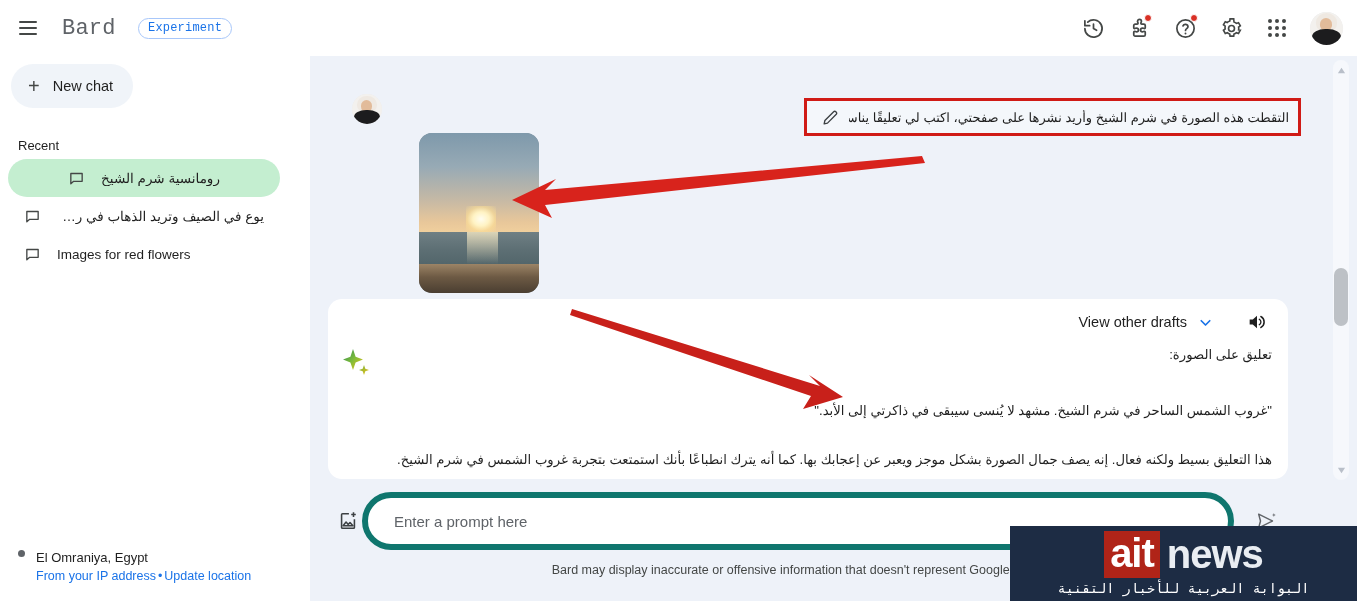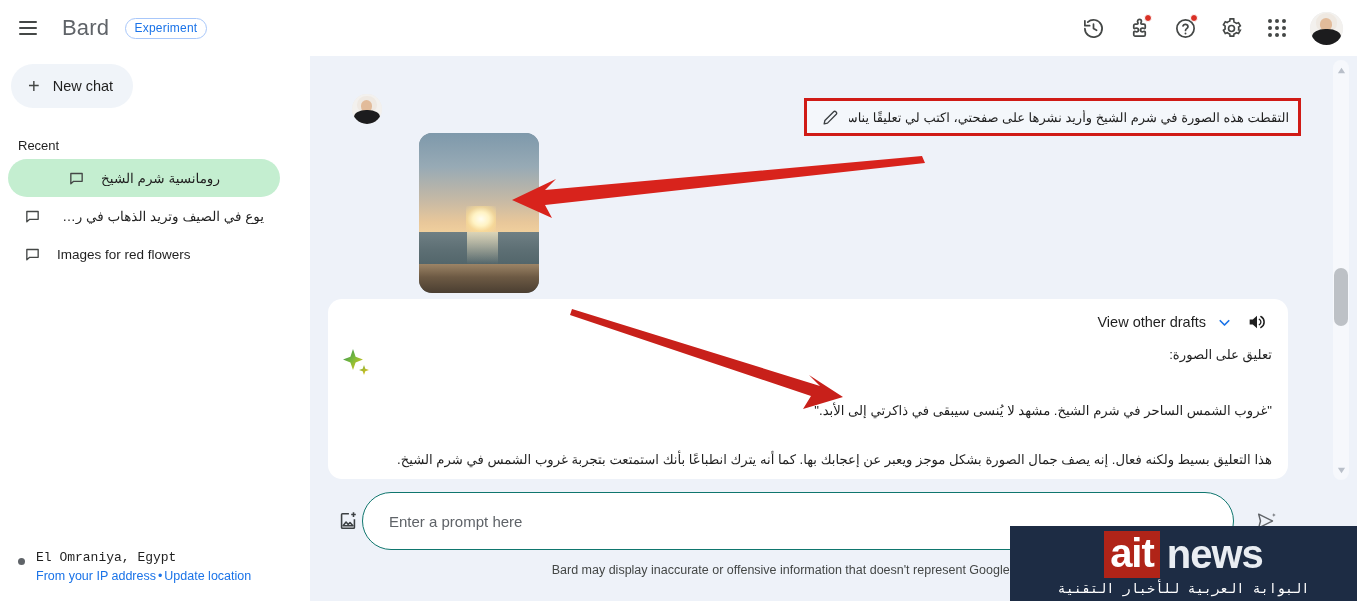--- a/index.html
+++ b/index.html
@@ -18,21 +18,21 @@
     background: #ffffff; display: flex; align-items: center;
   }
   .hamburger {
     width: 40px; height: 40px; margin-left: 8px;
     display: flex; flex-direction: column; justify-content: center;
     align-items: center; gap: 4px; border-radius: 50%; cursor: pointer;
   }
   .hamburger span { display: block; width: 18px; height: 2px; background: #444746; border-radius: 2px; }
   .brand {
     margin-left: 14px; font-size: 22px; color: #5f6368;
-    letter-spacing: .2px; font-weight: 400;
+    letter-spacing: .2px; font-weight: 400; font-family: Liberation Mono, monospace;
   }
   .exp-badge {
     margin-left: 9px; border: 1px solid #a8c7fa; color: #1a73e8;
     border-radius: 11px; padding: 2px 9px 3px; font-size: 12px;
     letter-spacing: .2px; display: inline-block; vertical-align: 3px;
   }
   .topright {
     position: absolute; right: 14px; top: 0; height: 56px;
     display: flex; align-items: center; gap: 8px;
   }
@@ -85,21 +85,21 @@
   }
   .chat-item.active { background: #c4eed0; justify-content: center; }
   .chat-item .ico { flex: none; color: #444746; display: flex; }
   .chat-item .txt {
     white-space: nowrap; overflow: hidden; text-overflow: ellipsis;
     font-size: 13.5px;
   }
   .chat-item .txt.rtl { direction: rtl; text-align: right; }
 
   .loc-block { position: absolute; left: 18px; bottom: 18px; }
-  .loc-line1 { display: flex; align-items: flex-end; gap: 11px; font-size: 13px; color: #1f1f1f; font-family: Liberation Mono, monospace; }
+  .loc-line1 { display: flex; align-items: flex-start; gap: 11px; font-size: 13px; color: #1f1f1f; }
   .loc-bullet { width: 7px; height: 7px; border-radius: 50%; background: #5f6368; flex: none; }
   .loc-line2 { margin-left: 18px; margin-top: 4px; font-size: 12.5px; color: #1a73e8; }
   .loc-line2 a { color: #1a73e8; text-decoration: none; cursor: pointer; }
   .loc-sep { color: #1a73e8; margin: 0 2px; }
 
   
   .chatpanel {
     position: absolute; left: 310px; top: 56px; width: 1047px; height: 545px;
     background: #eef2f9;
   }
@@ -140,21 +140,21 @@
   .beach { position: absolute; left: 0; top: 82%; width: 100%; height: 18%;
     background: linear-gradient(180deg,#9c8466 0%,#6d5a44 45%,#4a3e31 100%); }
 
   .msg-bot {
     position: absolute; left: 18px; top: 243px; width: 960px; height: 180px;
     background: #ffffff; border-radius: 14px;
   }
   .bot-spark { position: absolute; left: 12px; top: 48px; width: 34px; height: 34px; }
   .drafts-row {
     position: absolute; right: 16px; top: 8px; display: flex;
-    align-items: center; gap: 5px;
+    align-items: center; gap: 24px;
   }
   .drafts-btn {
     display: flex; align-items: center; gap: 10px; cursor: pointer;
     font-size: 14.5px; color: #1f1f1f; padding: 6px 4px;
   }
   .chev { color: #1a73e8; display: flex; }
   .speaker { cursor: pointer; color: #1f1f1f; display: flex; padding: 4px; }
 
   .bot-body { position: absolute; left: 30px; right: 16px; top: 46px; direction: rtl; }
   .bot-line { font-size: 13.2px; color: #1f1f1f; line-height: 1.55; text-align: right; }
@@ -165,21 +165,21 @@
   .composer {
     position: absolute; left: 0; bottom: 0; width: 1047px; height: 120px;
   }
   .img-upload {
     position: absolute; left: 22px; top: 24px; width: 32px; height: 32px;
     display: flex; align-items: center; justify-content: center;
     color: #3c4043; cursor: pointer;
   }
   .input-pill {
     position: absolute; left: 52px; top: 11px; width: 872px; height: 58px;
-    background: #ffffff; border: 1px solid #0f766e; border-radius: 29px;
+    background: #ffffff; border: 6px solid #0f766e; border-radius: 29px;
     display: flex; align-items: center; padding: 0 26px;
   }
   .input-pill input {
     border: none; outline: none; width: 100%; font-size: 15px;
     color: #1f1f1f; background: transparent;
     font-family: "Liberation Sans", sans-serif;
   }
   .input-pill input::placeholder { color: #5f6368; }
   .send-btn {
     position: absolute; left: 942px; top: 26px; width: 28px; height: 28px;

